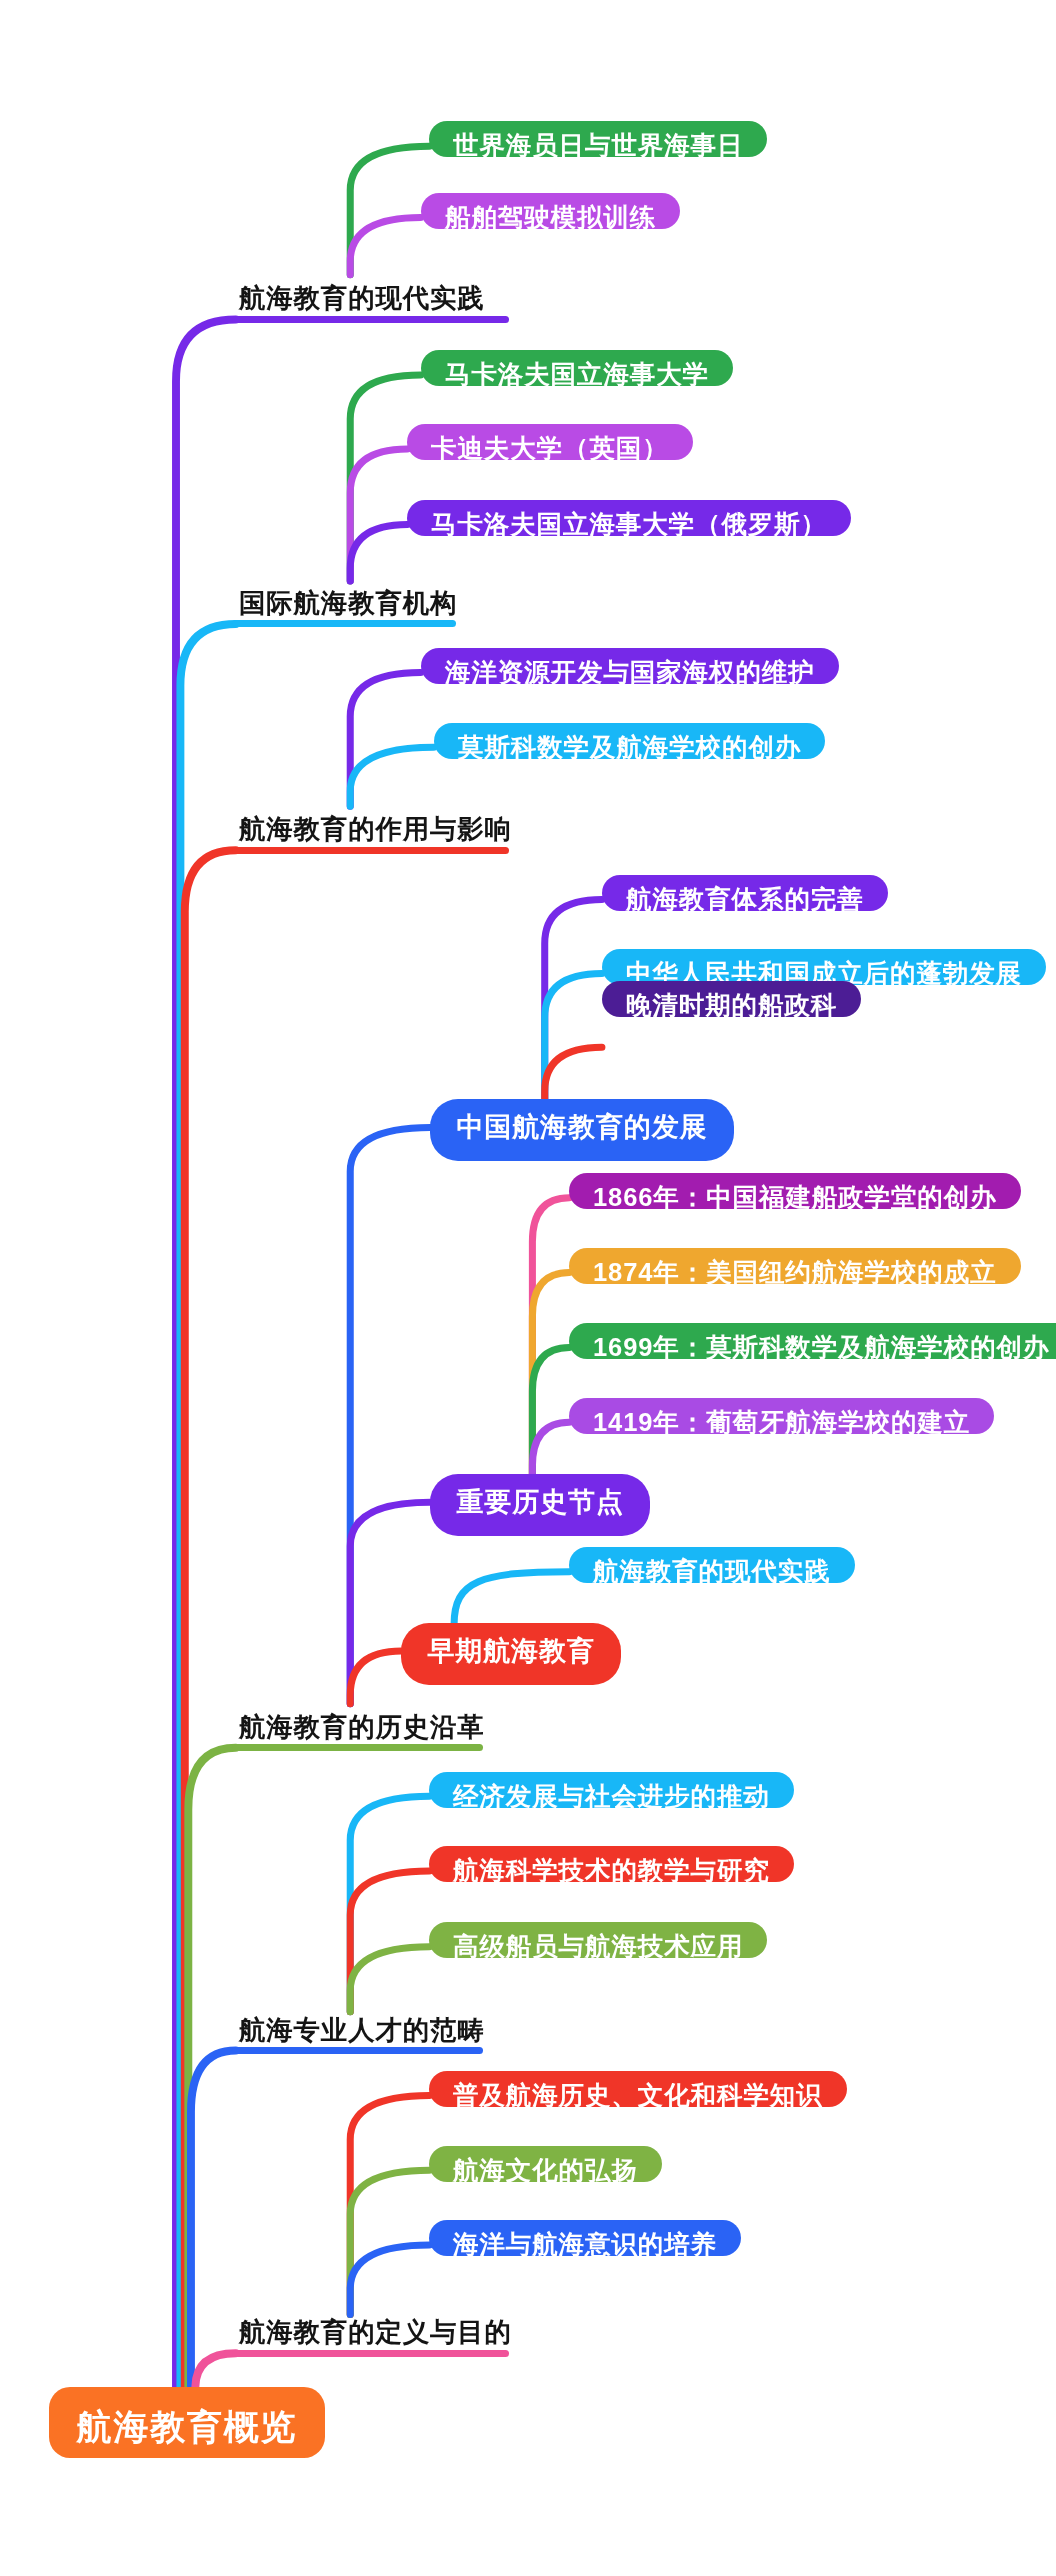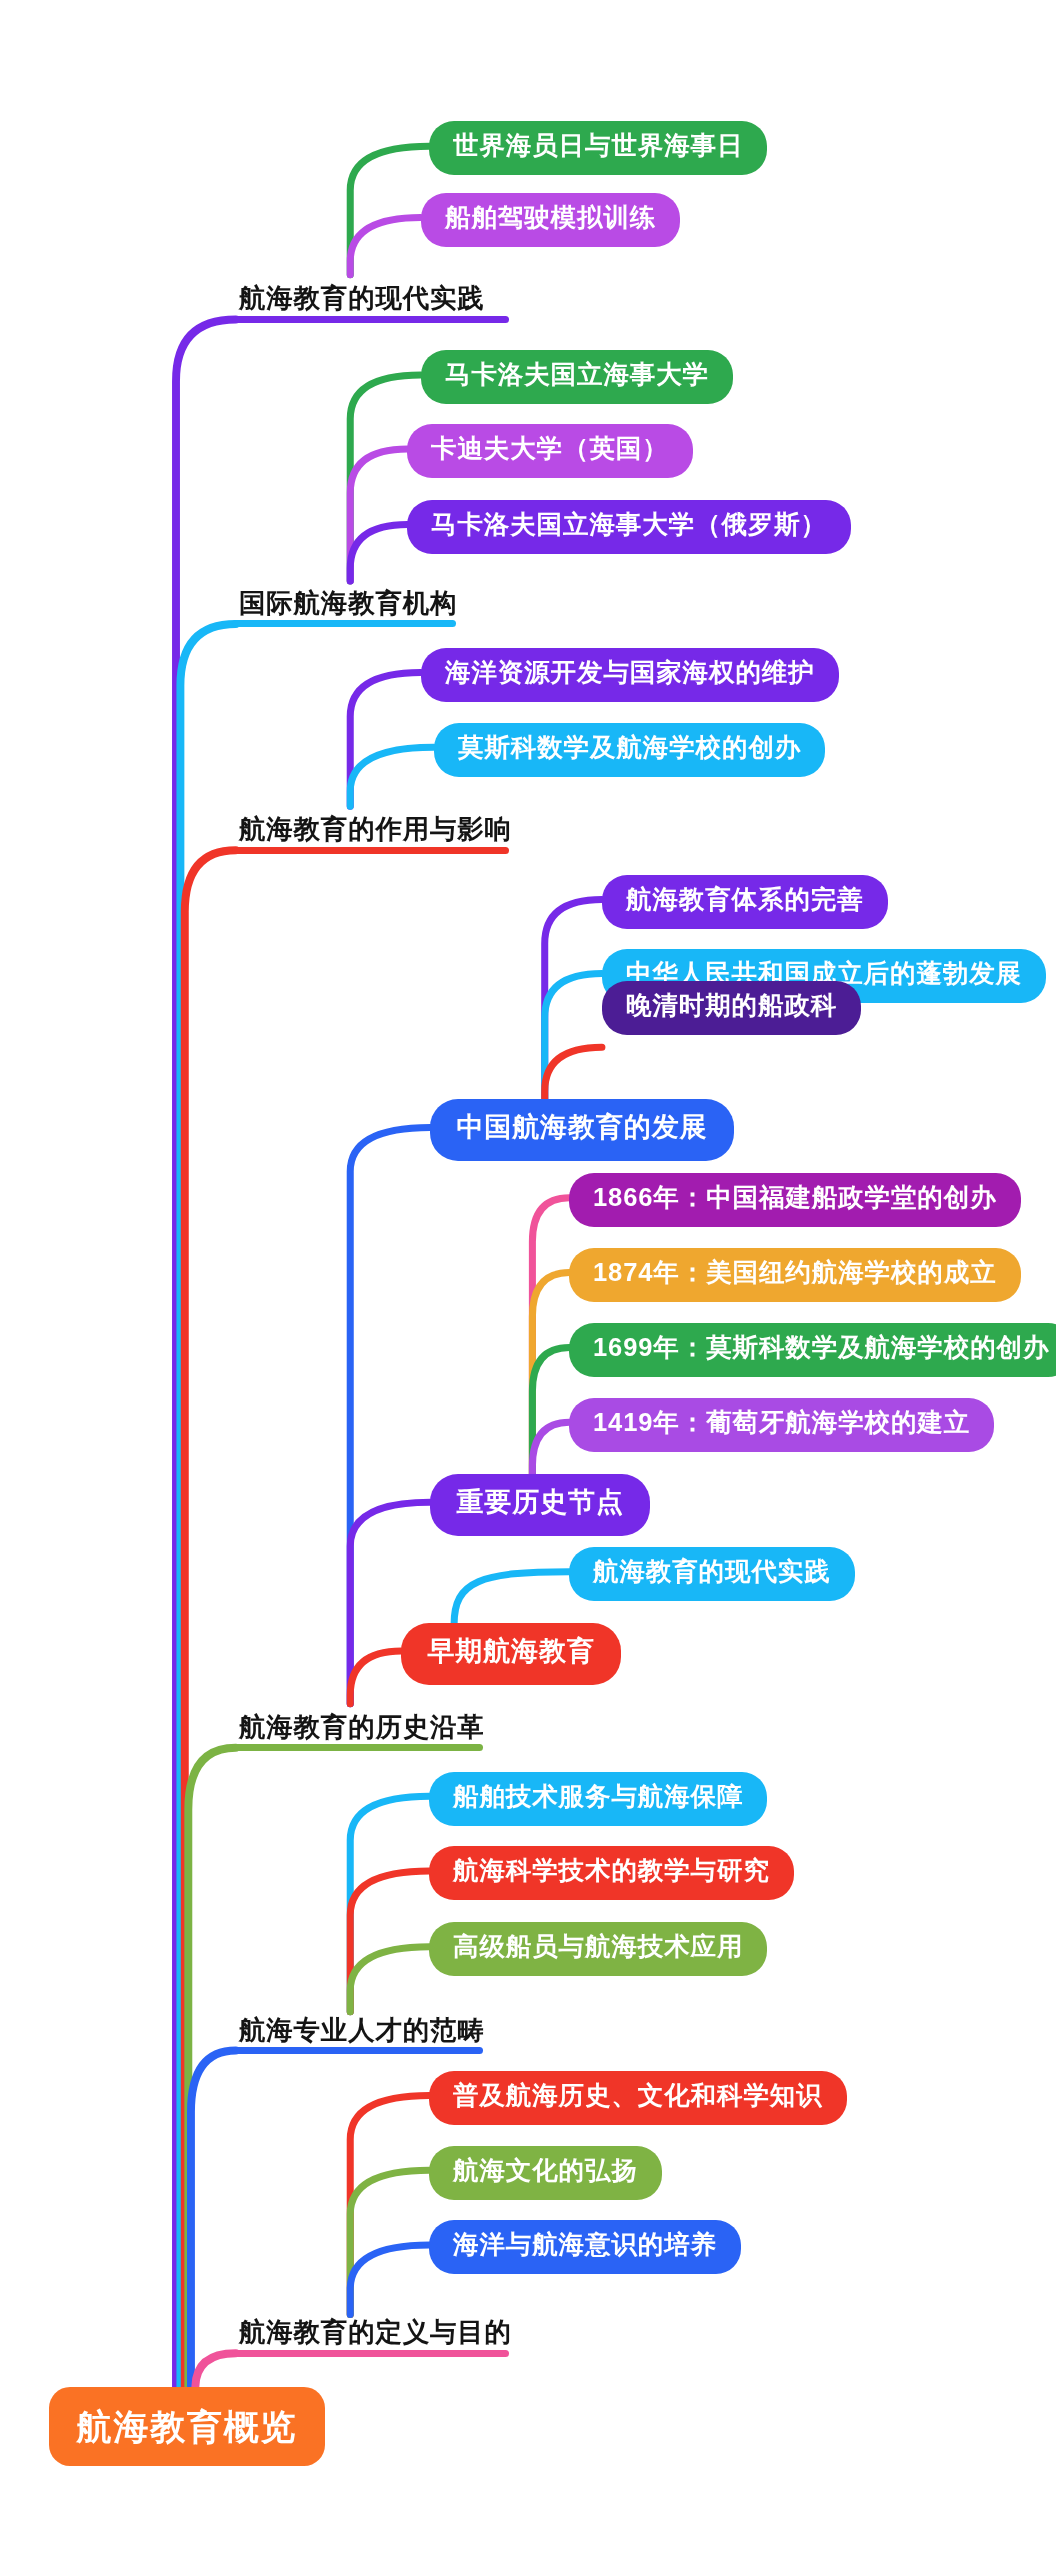--- a/index.html
+++ b/index.html
@@ -8,31 +8,31 @@
     font-family:"Liberation Sans","DejaVu Sans",sans-serif;
     overflow:hidden;
   }
   .links{position:absolute;left:0;top:0;z-index:1;}
   .links path{fill:none;stroke-linecap:round;}
   .pill{
     position:absolute;z-index:3;color:#ffffff;font-weight:bold;
     white-space:nowrap;letter-spacing:0.9px;
     box-sizing:border-box;
   }
-  .lvl3{height:54px;line-height:49px;border-radius:25px;font-size:25.5px;padding:0 24px;}
+  .lvl3{height:36px;line-height:49px;border-radius:25px;font-size:25.5px;padding:0 24px;}
   .lvl2{height:62px;line-height:56px;border-radius:28px;font-size:27px;padding:0 26.4px;}
   .branch-label{
     position:absolute;z-index:3;color:#141414;font-weight:bold;
     font-size:26.4px;line-height:30px;white-space:nowrap;letter-spacing:0.9px;
   }
   .underline{
     position:absolute;z-index:2;height:7px;border-radius:3.5px;
   }
   .root-node{
-    position:absolute;z-index:3;left:49px;top:2387px;width:276px;height:79px;
+    position:absolute;z-index:3;left:49px;top:2387px;width:276px;height:71px;
     border-radius:21px;color:#fff;font-weight:bold;font-size:35px;
     line-height:79px;text-align:center;letter-spacing:1.8px;
   }
 </style>
 </head>
 <body>
 
 <svg class="links" width="1056" height="2576" viewBox="0 0 1200 2927">
 
   <path d="M200,2716 L200,433 Q200,363 268,363" stroke-width="9" stroke="#7629E8"></path>
@@ -111,21 +111,21 @@
 
 <div class="pill lvl3" style="left: 569px; top: 1173px; background: #a21caf;">1866年：中国福建船政学堂的创办</div>
 <div class="pill lvl3" style="left: 569px; top: 1248px; background: rgb(239, 167, 47);">1874年：美国纽约航海学校的成立</div>
 <div class="pill lvl3" style="left: 569px; top: 1323px; background: rgb(46, 169, 78);">1699年：莫斯科数学及航海学校的创办</div>
 <div class="pill lvl3" style="left: 569px; top: 1398px; background: rgb(169, 75, 228);">1419年：葡萄牙航海学校的建立</div>
 <div class="pill lvl2" style="left: 430px; top: 1474px; background: rgb(118, 41, 232);">重要历史节点</div>
 
 <div class="pill lvl3" style="left: 569px; top: 1547px; background: rgb(24, 183, 247);">航海教育的现代实践</div>
 <div class="pill lvl2" style="left: 401px; top: 1623px; background: rgb(240, 53, 40);">早期航海教育</div>
 
-<div class="pill lvl3" style="left: 429px; top: 1772px; background: rgb(24, 183, 247);">船舶技术服务与航海保障</div>
+<div class="pill lvl3" style="left: 429px; top: 1772px; background: rgb(24, 183, 247);">经济发展与社会进步的推动</div>
 <div class="pill lvl3" style="left: 429px; top: 1846px; background: rgb(240, 53, 40);">航海科学技术的教学与研究</div>
 <div class="pill lvl3" style="left: 429px; top: 1922px; background: rgb(127, 179, 68);">高级船员与航海技术应用</div>
 
 <div class="pill lvl3" style="left: 429px; top: 2071px; background: rgb(240, 53, 40);">普及航海历史、文化和科学知识</div>
 <div class="pill lvl3" style="left: 429px; top: 2146px; background: rgb(127, 179, 68);">航海文化的弘扬</div>
 <div class="pill lvl3" style="left: 429px; top: 2220px; background: rgb(42, 99, 245);">海洋与航海意识的培养</div>
 
 <div class="root-node" style="background: rgb(250, 114, 36);">航海教育概览</div>
 
 

